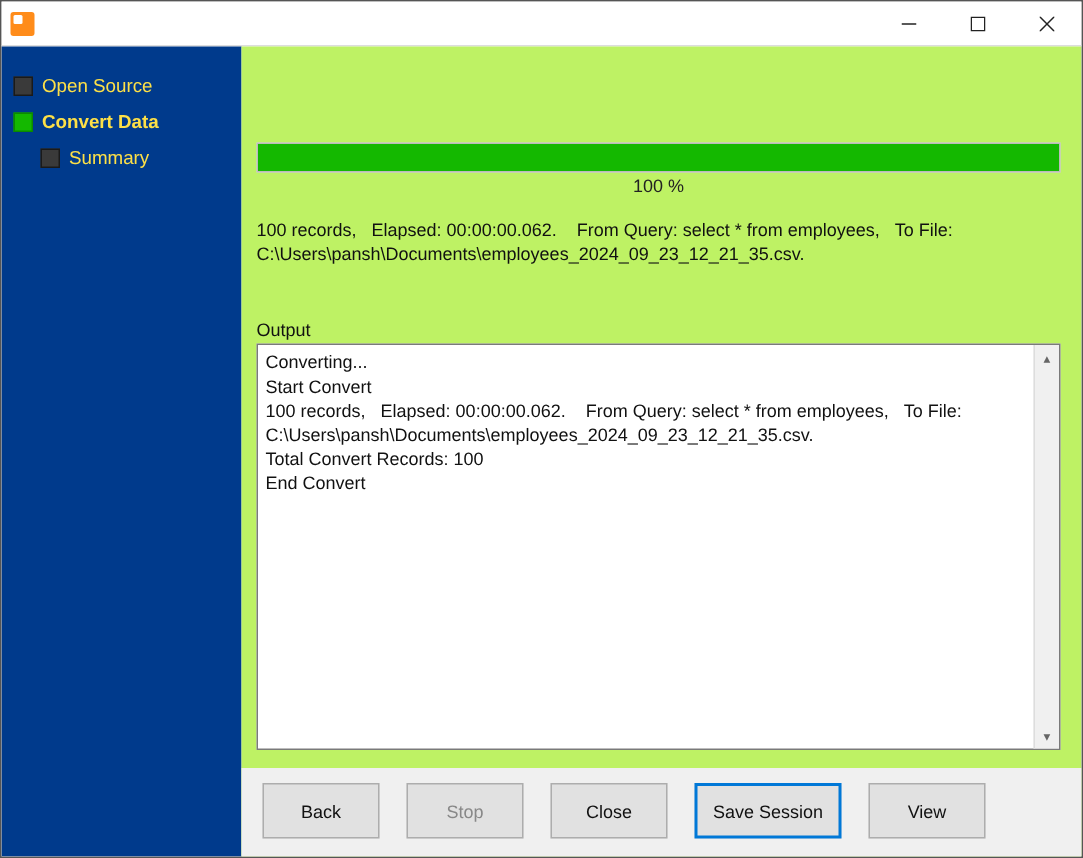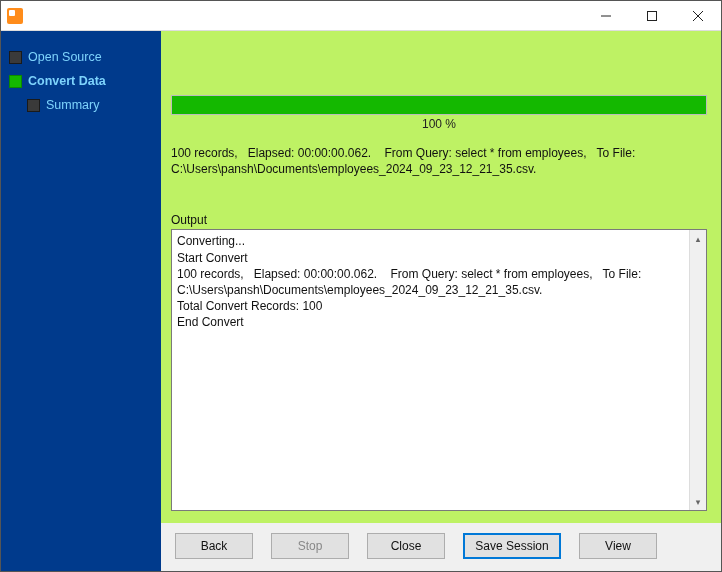--- a/index.html
+++ b/index.html
@@ -47,21 +47,21 @@
     .titlebar .ctrl svg { width: 10px; height: 10px; }
     
     .main {
       flex: 1;
       display: flex;
       min-height: 0;
     }
     .sidebar {
       width: 160px;
       background: #003a8c;
-      color: #7dd3fc;
+      color: #fde047;
       padding-top: 14px;
     }
     .side-item {
       display: flex;
       align-items: center;
       padding: 5px 0 5px 8px;
       gap: 6px;
       font-size: 12.5px;
       cursor: default;
     }
@@ -160,21 +160,21 @@
     }
     
     .buttonbar {
       display: flex;
       gap: 18px;
       padding: 10px 14px 12px 14px;
       background: #f0f0f0;
       justify-content: flex-start;
     }
     .btn {
-      height: 26px;
+      height: 37px;
       background: #e1e1e1;
       border: 1px solid #adadad;
       font-family: inherit;
       font-size: 12px;
       color: #111;
       cursor: default;
       padding: 0;
     }
     .btn:disabled { color: #888; }
     .btn.primary { border: 2px solid #0078d7; }

